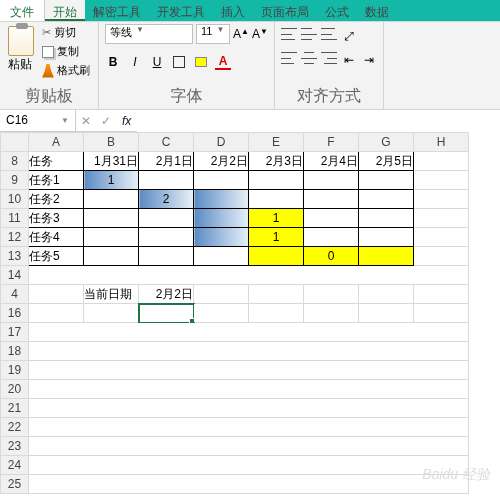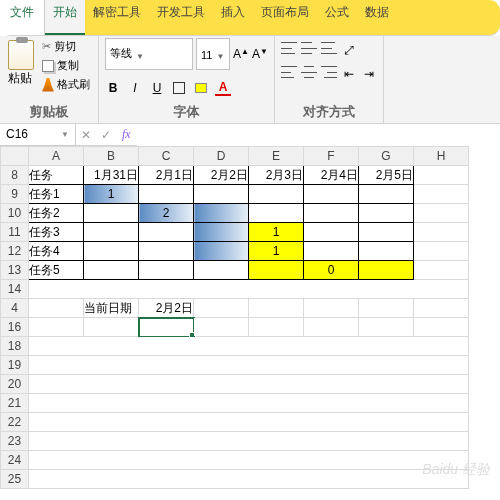--- a/index.html
+++ b/index.html
@@ -1,57 +1,57 @@
 <!DOCTYPE html>
 <html><head>
 <meta charset="utf-8">
 <style>
 * { box-sizing: border-box; margin: 0; padding: 0; font-family: "Microsoft YaHei", sans-serif; }
 body { background: #fff; font-size: 12px; overflow: hidden; width: 500px; height: 500px; }
 
-.titlebar { display: flex; background: #fde047; border-bottom: 1px solid #d4d4d4; height: 36px; align-items: stretch; border-radius: 11px; }
+.titlebar { display: flex; background: #14b8a6; border-bottom: 1px solid #d4d4d4; height: 22px; align-items: stretch; }
 .file-tab { background: #fff; color: #217346; padding: 4px 10px; border-right: 1px solid #ccc; }
 .tab { padding: 4px 8px; color: #444; cursor: pointer; }
 .tab.active { background: #f3f3f3; color: #217346; border-bottom: 2px solid #217346; }
 
 .ribbon { display: flex; background: #f3f3f3; border-bottom: 1px solid #d4d4d4; height: 88px; }
 .group { display: flex; flex-direction: column; border-right: 1px solid #d4d4d4; padding: 2px 6px; }
 .group-body { display: flex; flex: 1; align-items: flex-start; gap: 4px; }
-.group-label { text-align: center; font-size: 13px; color: #666; padding-top: 2px; font-weight: bold; }
+.group-label { text-align: center; font-size: 16px; color: #666; padding-top: 2px; }
 .paste-big { display: flex; flex-direction: column; align-items: flex-start; padding: 2px; cursor: pointer; }
 .paste-icon { width: 26px; height: 30px; background: linear-gradient(#fff,#f9f0d9); border: 1px solid #b89b4b; border-radius: 2px; position: relative; }
 .paste-icon::before { content: ""; position: absolute; top: -4px; left: 7px; width: 12px; height: 6px; background: #999; border-radius: 2px; }
 .mini-btns { display: flex; flex-direction: column; gap: 2px; font-size: 11px; }
 .mini-btn { display: flex; align-items: center; gap: 3px; cursor: pointer; padding: 1px 2px; }
 .scissors { color: #666; }
 .copy-ic { width: 12px; height: 12px; border: 1px solid #888; background: #fff; box-shadow: 2px 2px 0 #ccc; }
 .brush-ic { width: 12px; height: 14px; background: linear-gradient(#f90,#c60); clip-path: polygon(40% 0,60% 0,80% 60%,100% 100%,0 100%,20% 60%); }
 
 .font-group .row1 { display: flex; align-items: center; gap: 3px; margin-bottom: 6px; }
 .font-group .row2 { display: flex; align-items: center; gap: 6px; }
-.sel { background: #fff; border: 1px solid #c0c0c0; height: 32px; display: flex; align-items: flex-end; padding: 8px 4px; font-size: 11px; }
+.sel { background: #fff; border: 1px solid #c0c0c0; height: 20px; display: flex; align-items: flex-start; padding: 0 4px; font-size: 11px; }
 .sel .dd { margin-left: 4px; color: #666; font-size: 8px; }
 .fontname { width: 88px; }
 .fontsize { width: 34px; }
 .Abtn { width: 16px; height: 16px; display: flex; align-items: center; justify-content: center; cursor: pointer; font-size: 12px; }
 .sup { font-size: 8px; position: relative; top: -3px; }
 .b { font-weight: bold; } .i { font-style: italic; } .u { text-decoration: underline; }
 .border-ic { width: 12px; height: 12px; border: 1px solid #333; }
 .fill-ic { width: 12px; height: 10px; background: #ff0; border: 1px solid #888; }
 .fontcolor { color: #d00; border-bottom: 2px solid #d00; font-weight: bold; }
 
 .align-group .arow { display: flex; gap: 4px; margin-bottom: 4px; }
 .alic { width: 16px; height: 12px; display: flex; flex-direction: column; justify-content: space-between; cursor: pointer; }
 .alic span { height: 1px; background: #555; display: block; }
 
 .namebox-row { display: flex; align-items: center; border-bottom: 1px solid #d4d4d4; height: 22px; background: #fff; }
 .namebox { width: 76px; border: 1px solid #ccc; border-top: none; border-left: none; height: 22px; padding: 0 6px; display: flex; align-items: center; justify-content: space-between; }
 .namebox .dd { color: #888; font-size: 8px; }
 .fx-btn { width: 20px; text-align: center; color: #999; }
-.fx { font-style: italic; padding: 0 6px; color: #8b5cf6; font-family: Liberation Serif, serif; }
+.fx { font-style: italic; padding: 0 6px; color: #0f172a; }
 .formula { flex: 1; height: 22px; border: none; }
 
 .sheet { position: relative; }
 table.grid { border-collapse: collapse; table-layout: fixed; }
 .grid th, .grid td { border: 1px solid #d9d9d9; font-size: 12px; height: 19px; padding: 0; }
 .grid th { background: #f0f0f0; font-weight: normal; color: #444; text-align: center; }
 .ch { width: 55px; } .rh { width: 28px; }
 .corner { background: #f0f0f0; }
 .cell { padding: 0 3px; text-align: right; background: #fff; position: relative; }
 .cell.l { text-align: left; }
@@ -294,20 +294,24 @@
     <td class="cell"></td>
     <td class="cell"></td>
     <td class="cell sel-cell"></td>
     <td class="cell"></td>
     <td class="cell"></td>
     <td class="cell"></td>
     <td class="cell"></td>
     <td class="cell"></td>
         </tr>
   <tr>
+          <th>17</th>
+          <td class="cell" colspan="8"></td>
+        </tr>
+  <tr>
           <th>18</th>
           <td class="cell" colspan="8"></td>
         </tr>
   <tr>
           <th>19</th>
           <td class="cell" colspan="8"></td>
         </tr>
   <tr>
           <th>20</th>
           <td class="cell" colspan="8"></td>

